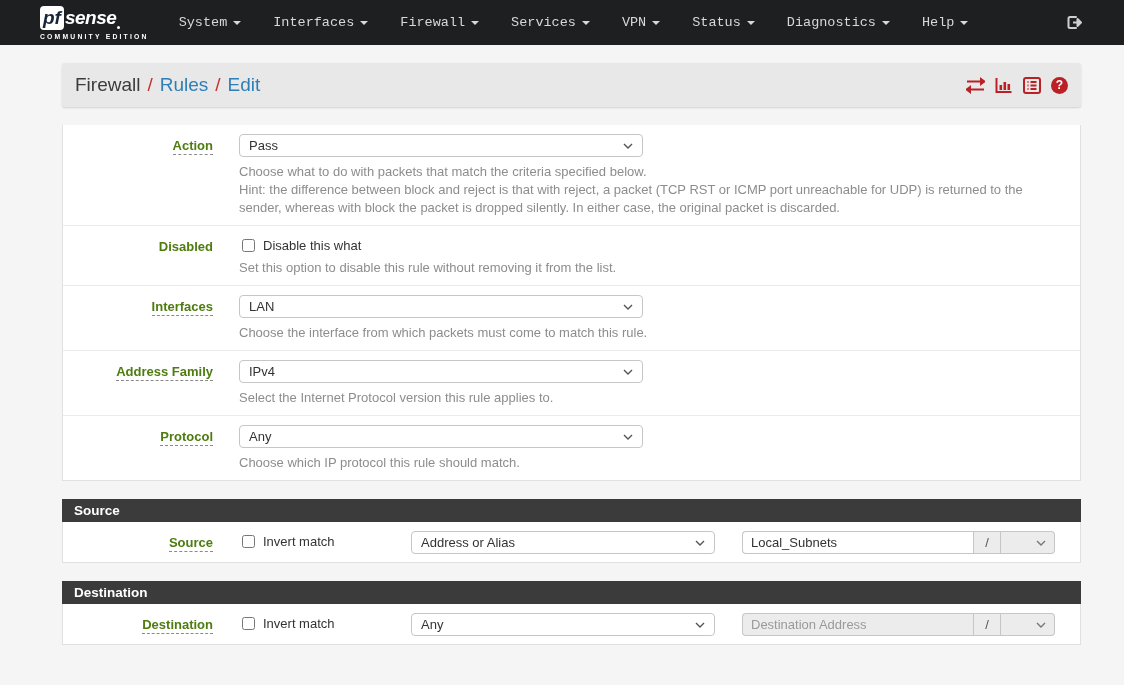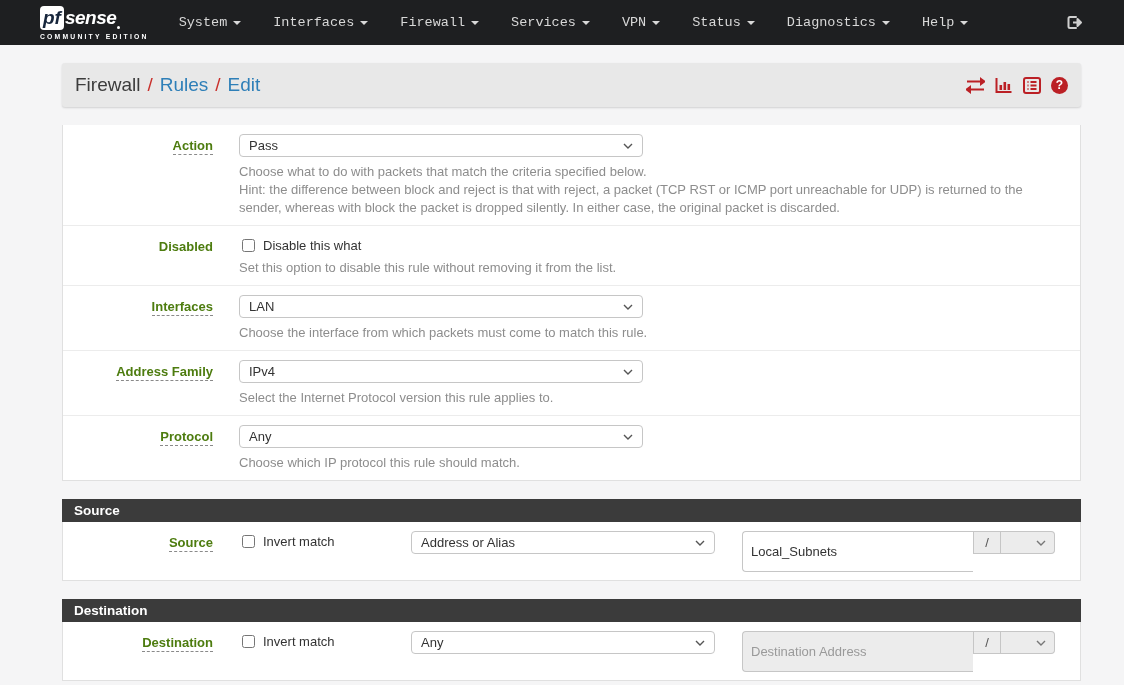--- a/index.html
+++ b/index.html
@@ -82,21 +82,21 @@
 
   .cb-row { display:flex; align-items:center; font-size:13px; color:#333; padding-top:3px; }
   .cb-row input[type=checkbox] { width:13px; height:13px; margin:0 8px 0 3px; cursor:pointer; }
   .cb-row label { cursor:pointer; }
 
   .addr-field { display:flex; align-items:flex-start; }
   .invert-wrap { width:172px; min-width:172px; }
   .type-sel { width:304px; }
   .igroup { display:flex; margin-left:27px; }
   .igroup input {
-    width:231px; height:41px; border:1px solid #c6c6c6; border-right:none;
+    width:231px; height:23px; border:1px solid #c6c6c6; border-right:none;
     border-radius:4px 0 0 4px; padding:0 8px; font-size:13px; color:#333;
     font-family:inherit; outline:none; background:#fff;
   }
   .igroup input::placeholder { color:#9a9a9a; }
   .igroup input[disabled] { background:#ececec; }
   .addon {
     width:28px; height:23px; border:1px solid #c6c6c6; background:#ececec;
     display:flex; align-items:center; justify-content:center;
     font-size:13px; color:#555;
   }

